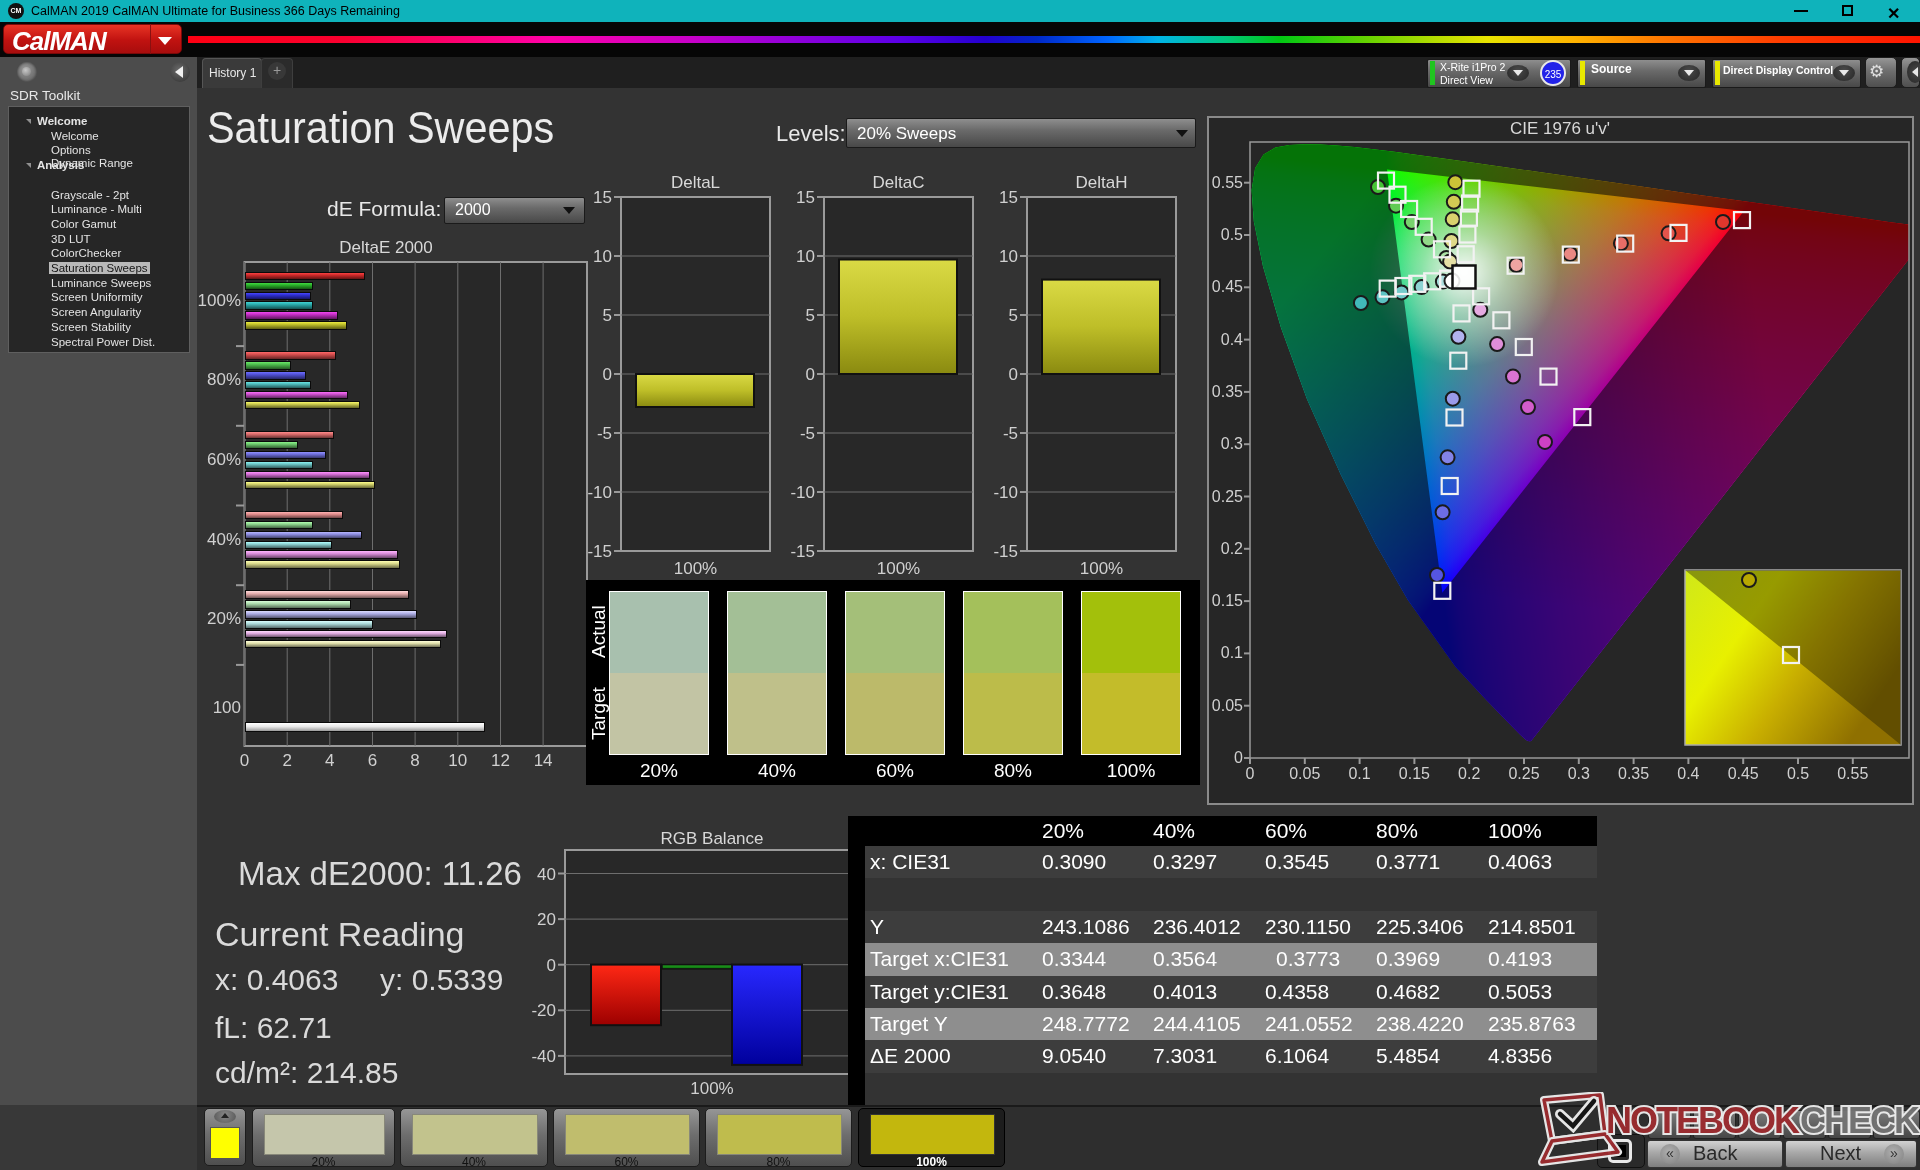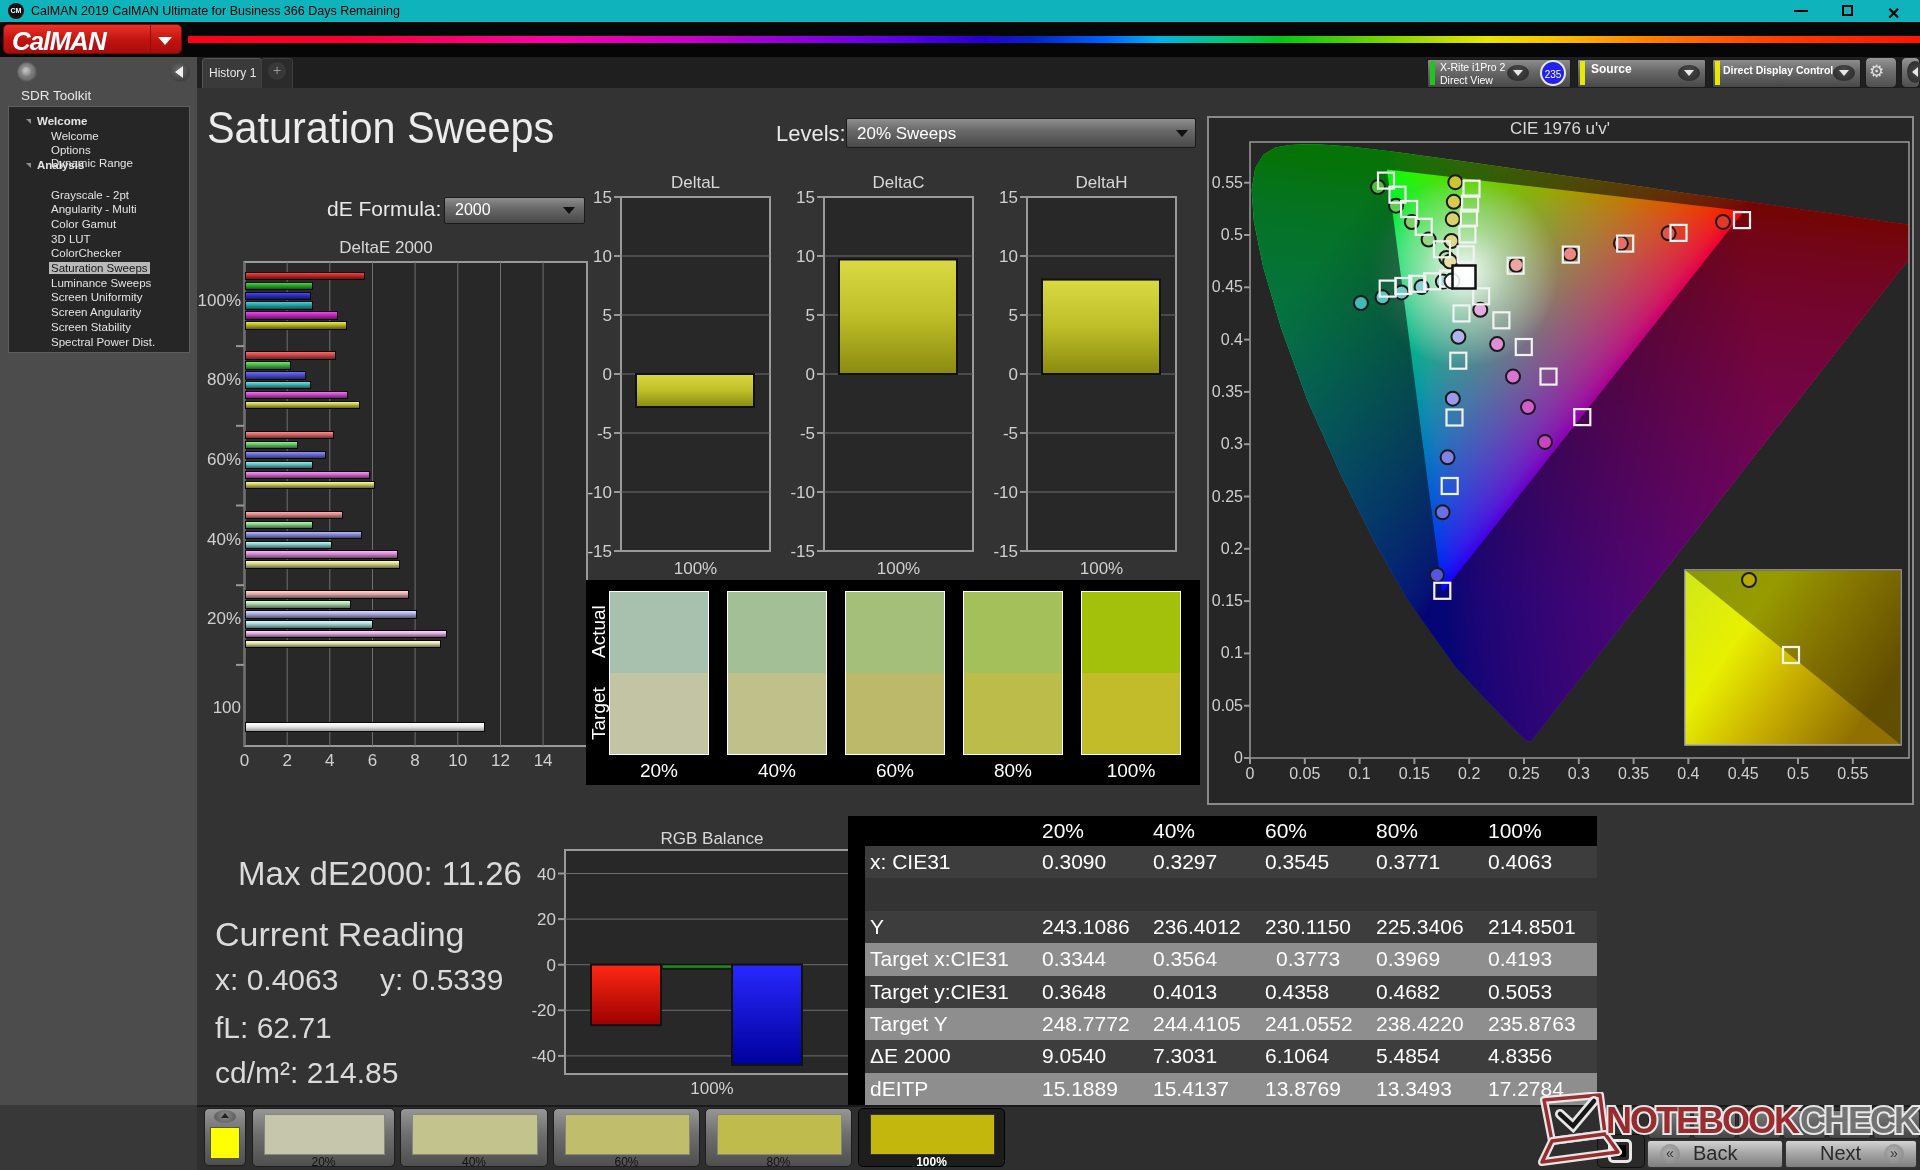--- a/index.html
+++ b/index.html
@@ -73,29 +73,29 @@
 <div class="botbtn" style="left:1865px;top:57px;width:32px;height:31px"></div>
 <div class="abs" style="left:1869px;top:61px;color:#e0e0e0;font-size:17px">⚙</div>
 <div class="botbtn" style="left:1901px;top:57px;width:19px;height:31px"></div>
 <div class="arrcirc" style="left:1904px;top:64px;transform:rotate(90deg)"></div>
 
 <div class="abs" style="left:0;top:57px;width:197px;height:1048px;background:#4c4c4c"></div>
 <div class="abs" style="left:17px;top:62px;width:20px;height:20px;border-radius:50%;background:radial-gradient(circle at 40% 35%,#969696,#5c5c5c);box-shadow:inset 0 0 3px #333"></div>
 <div class="abs" style="left:22px;top:67px;width:9px;height:9px;border-radius:50%;background:radial-gradient(circle at 40% 35%,#c8c8c8,#7a7a7a)"></div>
 <div class="abs" style="left:170px;top:62px;width:20px;height:20px;border-radius:50%;background:radial-gradient(circle at 45% 40%,#6a6a6a,#2e2e2e)"></div>
 <div class="abs" style="left:175px;top:66px;width:0;height:0;border-top:6px solid transparent;border-bottom:6px solid transparent;border-right:8px solid #f0f0f0"></div>
-<div class="abs" style="left:21px;top:88px;color:#e8e8e8;font-size:13.5px">SDR Toolkit</div>
+<div class="abs" style="left:10px;top:88px;color:#e8e8e8;font-size:13.5px">SDR Toolkit</div>
 <div class="abs" style="left:8px;top:106px;width:182px;height:247px;background:#262626;border:1px solid #5f5f5f">
  <div class="treeitem" style="left:28px;top:8px;font-weight:bold">Welcome</div>
  <div class="treeitem" style="top:22.7px">Welcome</div>
  <div class="treeitem" style="top:37.4px">Options</div>
  <div class="treeitem" style="left:28px;top:52.1px;font-weight:bold">Analysis</div>
  <div class="treeitem" style="top:50px">Dynamic Range</div>
  <div class="treeitem" style="top:81.5px">Grayscale - 2pt</div>
- <div class="treeitem" style="top:96.2px">Angularity - Multi</div>
+ <div class="treeitem" style="top:96.2px">Luminance - Multi</div>
  <div class="treeitem" style="top:110.9px">Color Gamut</div>
  <div class="treeitem" style="top:125.6px">3D LUT</div>
  <div class="treeitem" style="top:140.3px">ColorChecker</div>
  <div class="treeitem" style="top:155px;background:#b9b9b9;color:#141414;padding:0 2px;left:40px">Saturation Sweeps</div>
  <div class="treeitem" style="top:169.7px">Luminance Sweeps</div>
  <div class="treeitem" style="top:184.4px">Screen Uniformity</div>
  <div class="treeitem" style="top:199.1px">Screen Angularity</div>
  <div class="treeitem" style="top:213.8px">Screen Stability</div>
  <div class="treeitem" style="top:228.5px">Spectral Power Dist.</div>
  <div class="abs" style="left:17px;top:12px;width:0;height:0;border-left:5px solid transparent;border-top:5px solid #909090"></div>
@@ -543,28 +543,20 @@
         <span class="abs" style="left:623px;top:4px">235.8763</span>
  </div>
  <div class="abs" style="left:17px;top:224.4px;width:732px;height:32.4px;background:#3d3d3d">
   <span class="abs" style="left:5px;top:4px">ΔE 2000</span>
         <span class="abs" style="left:177px;top:4px">9.0540</span>
         <span class="abs" style="left:288px;top:4px">7.3031</span>
         <span class="abs" style="left:400px;top:4px">6.1064</span>
         <span class="abs" style="left:511px;top:4px">5.4854</span>
         <span class="abs" style="left:623px;top:4px">4.8356</span>
  </div>
- <div class="abs" style="left:17px;top:256.8px;width:732px;height:32.4px;background:#8e8e8e">
-  <span class="abs" style="left:5px;top:4px">dEITP</span>
-        <span class="abs" style="left:177px;top:4px">15.1889</span>
-        <span class="abs" style="left:288px;top:4px">15.4137</span>
-        <span class="abs" style="left:400px;top:4px">13.8769</span>
-        <span class="abs" style="left:511px;top:4px">13.3493</span>
-        <span class="abs" style="left:623px;top:4px">17.2784</span>
- </div>
 </div>
 
 <div class="abs" style="left:0;top:1105px;width:1920px;height:65px;background:#2e2e2e;border-top:2px solid #1a1a1a"></div>
 <div class="abs" style="left:0;top:1105px;width:197px;height:65px;background:#383838"></div>
 <div class="botbtn" style="left:204px;width:42px;height:58px"></div>
 <div class="abs" style="left:214px;top:1110px;width:22px;height:13px;border-radius:50%;background:radial-gradient(circle at 50% 40%,#888,#555)"></div>
 <div class="abs" style="left:221px;top:1113px;width:0;height:0;border-left:4px solid transparent;border-right:4px solid transparent;border-bottom:5px solid #222"></div>
 <div class="abs" style="left:210px;top:1127px;width:30px;height:32px;background:#ffff00;border:1px solid #555"></div>
 <div class="botbtn" style="left:252px;width:143px">
       <div class="botsw" style="background:#c5c6ab"></div>

